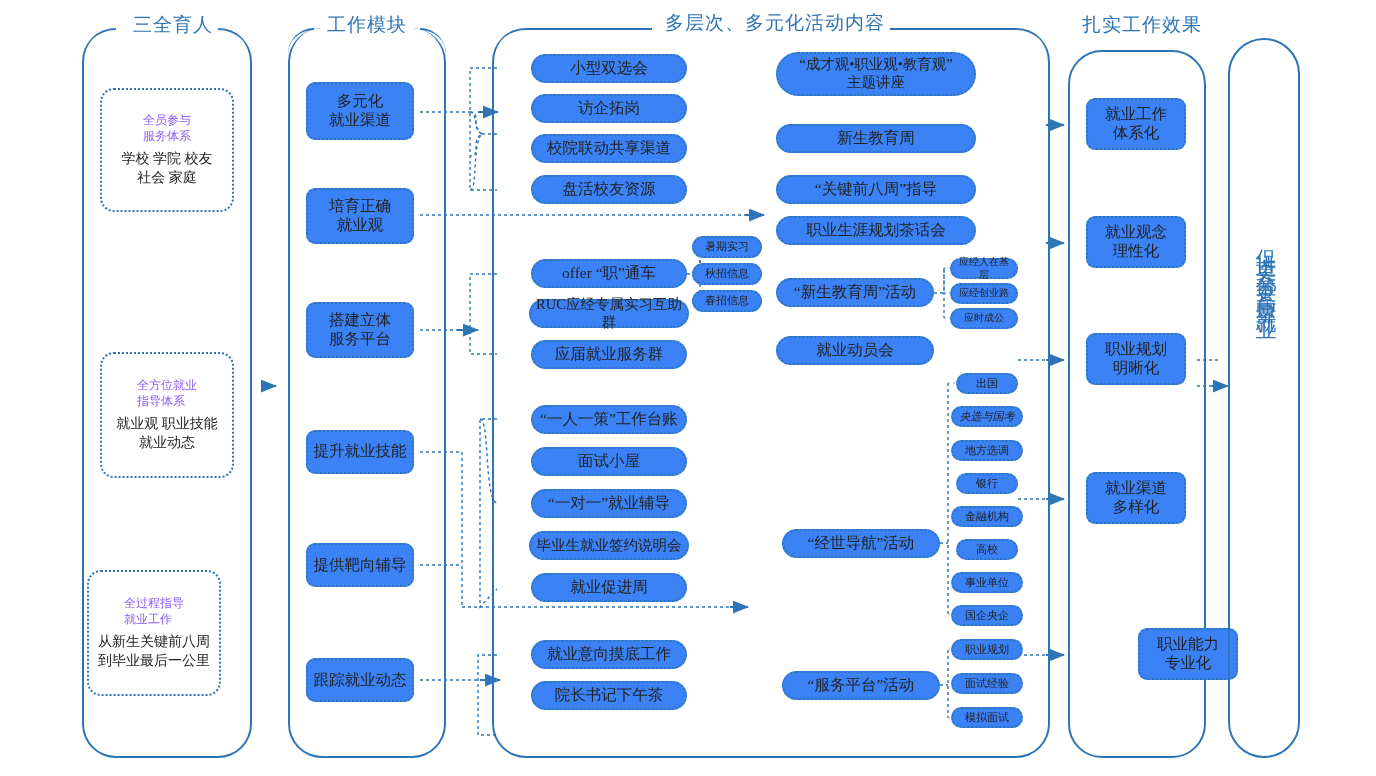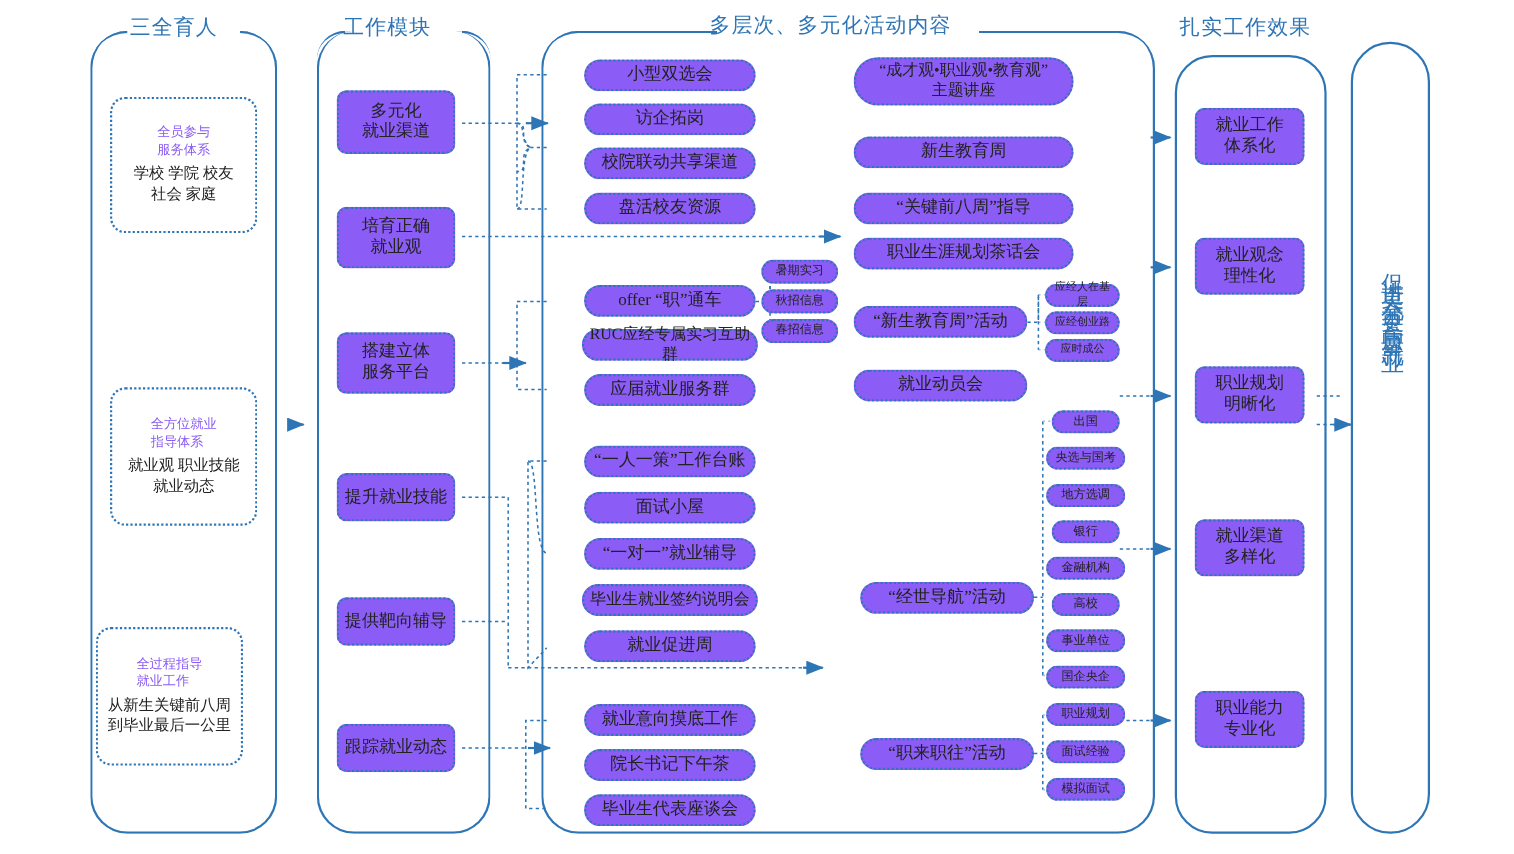--- a/index.html
+++ b/index.html
@@ -29,34 +29,34 @@
   }
   .cap-left{left:-2px;border-top-left-radius:34px;}
   .cap-right{right:-2px;border-top-right-radius:34px;}
 
   .coltitle{
     position:absolute;
     color:#2E75B6;
     font-size:19px;
     letter-spacing:1px;
     white-space:nowrap;
-    text-align:left;
+    text-align:center;
     font-family:"Liberation Serif","DejaVu Serif",serif;
   }
 
   
   .node{
     position:absolute;
     border:2px dotted #2E75B6;
     box-sizing:border-box;
     display:flex;align-items:center;justify-content:center;
     text-align:center;
     line-height:1.22;
     color:#222;
-    background:#8b5cf6;
+    background:#3b82f6;
     padding:2px 4px;
   }
   .node.r-sm{border-radius:9px;}
   .node.r-pill{border-radius:999px;}
   .f14{font-size:14.5px;}
   .f15{font-size:15.5px;}
   .f11{font-size:11px;}
   .f10{font-size:10px;}
 
   
@@ -239,39 +239,38 @@
   <div class="node r-pill f11" style="left:692px;top:290px;width:70px;height:22px;">春招信息</div>
 
   <div class="node r-pill f15" style="left:531px;top:405px;width:156px;height:29px;">“一人一策”工作台账</div>
   <div class="node r-pill f15" style="left:531px;top:447px;width:156px;height:29px;">面试小屋</div>
   <div class="node r-pill f15" style="left:531px;top:489px;width:156px;height:29px;">“一对一”就业辅导</div>
   <div class="node r-pill f14" style="left:529px;top:531px;width:160px;height:29px;">毕业生就业签约说明会</div>
   <div class="node r-pill f15" style="left:531px;top:573px;width:156px;height:29px;">就业促进周</div>
 
   <div class="node r-pill f15" style="left:531px;top:640px;width:156px;height:29px;">就业意向摸底工作</div>
   <div class="node r-pill f15" style="left:531px;top:681px;width:156px;height:29px;">院长书记下午茶</div>
-  <div class="node r-pill f15" style="left:531px;top:722px;width:156px;height:29px;">毕业生代表座谈会</div>
 
   <div class="node r-pill f14" style="left:776px;top:52px;width:200px;height:44px;white-space:pre-line;">“成才观•职业观•教育观”
 主题讲座</div>
   <div class="node r-pill f15" style="left:776px;top:124px;width:200px;height:29px;">新生教育周</div>
   <div class="node r-pill f15" style="left:776px;top:175px;width:200px;height:29px;">“关键前八周”指导</div>
   <div class="node r-pill f15" style="left:776px;top:216px;width:200px;height:29px;">职业生涯规划茶话会</div>
   <div class="node r-pill f15" style="left:776px;top:278px;width:158px;height:29px;">“新生教育周”活动</div>
   <div class="node r-pill f15" style="left:776px;top:336px;width:158px;height:29px;">就业动员会</div>
 
   <div class="node r-pill f10" style="left:950px;top:258px;width:68px;height:21px;">应经人在基层</div>
   <div class="node r-pill f10" style="left:950px;top:283px;width:68px;height:21px;">应经创业路</div>
   <div class="node r-pill f10" style="left:950px;top:308px;width:68px;height:21px;">应时成公</div>
 
   <div class="node r-pill f15" style="left:782px;top:529px;width:158px;height:29px;">“经世导航”活动</div>
-  <div class="node r-pill f15" style="left:782px;top:671px;width:158px;height:29px;">“职来职往”活动</div>
+  <div class="node r-pill f15" style="left:782px;top:671px;width:158px;height:29px;">“服务平台”活动</div>
 
   <div class="node r-pill f11" style="left:956px;top:373px;width:62px;height:21px;">出国</div>
-  <div class="node r-pill f11" style="left:951px;top:406px;width:72px;height:21px;">央选与国考</div>
+  <div class="node r-pill f11" style="left:951px;top:406px;width:72px;height:21px;font-style:italic;">央选与国考</div>
   <div class="node r-pill f11" style="left:951px;top:440px;width:72px;height:21px;">地方选调</div>
   <div class="node r-pill f11" style="left:956px;top:473px;width:62px;height:21px;">银行</div>
   <div class="node r-pill f11" style="left:951px;top:506px;width:72px;height:21px;text-align:center;">金融机构</div>
   <div class="node r-pill f11" style="left:956px;top:539px;width:62px;height:21px;">高校</div>
   <div class="node r-pill f11" style="left:951px;top:572px;width:72px;height:21px;">事业单位</div>
   <div class="node r-pill f11" style="left:951px;top:605px;width:72px;height:21px;">国企央企</div>
 
   <div class="node r-pill f11" style="left:951px;top:639px;width:72px;height:21px;">职业规划</div>
   <div class="node r-pill f11" style="left:951px;top:673px;width:72px;height:21px;">面试经验</div>
   <div class="node r-pill f11" style="left:951px;top:707px;width:72px;height:21px;">模拟面试</div>
@@ -280,19 +279,19 @@
   <div class="colframe" style="left:1068px;top:50px;width:138px;height:708px;"></div>
 
   <div class="node r-sm f15" style="left:1086px;top:98px;width:100px;height:52px;white-space:pre-line;">就业工作
 体系化</div>
   <div class="node r-sm f15" style="left:1086px;top:216px;width:100px;height:52px;white-space:pre-line;">就业观念
 理性化</div>
   <div class="node r-sm f15" style="left:1086px;top:333px;width:100px;height:52px;white-space:pre-line;">职业规划
 明晰化</div>
   <div class="node r-sm f15" style="left:1086px;top:472px;width:100px;height:52px;white-space:pre-line;">就业渠道
 多样化</div>
-  <div class="node r-sm f15" style="left:1086px;top:628px;width:100px;height:52px;white-space:pre-line;">职业能力
+  <div class="node r-sm f15" style="left:1138px;top:628px;width:100px;height:52px;white-space:pre-line;">职业能力
 专业化</div>
 
   <div class="colframe" style="left:1228px;top:38px;width:72px;height:720px;border-radius:36px;"></div>
   <div class="vtext" style="left:1255px;top:232px;">促进更充分更高质量就业</div>
 
 </div>
 
 </body></html>

